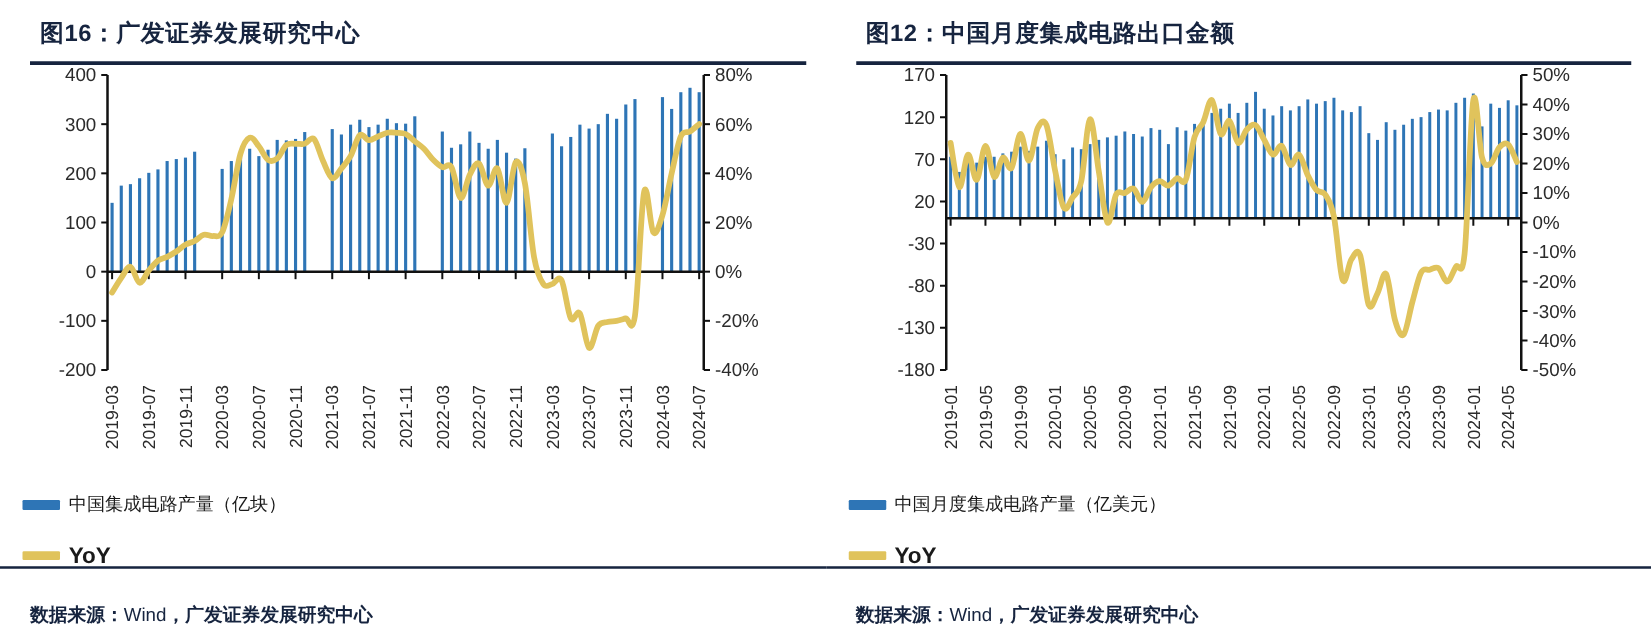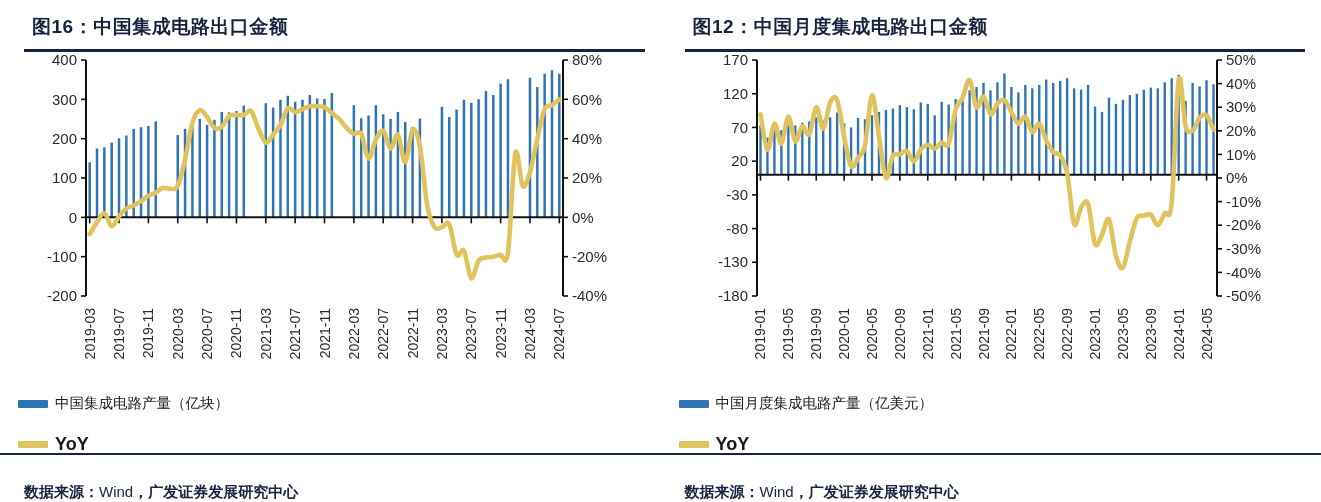--- a/index.html
+++ b/index.html
@@ -55,21 +55,21 @@
   .tick-lbl{font-size:15px;fill:#2b2b2b;}
   .xtick-lbl{font-size:14px;fill:#2b2b2b;}
 </style>
 </head>
 <body>
 
 <div class="page">
 
   <div class="panel left">
     <div class="fig-title">
-      <span class="num">图</span><span class="num">16</span><span>：</span><span>中国集成电路出口金额</span>
+      <span class="num">图</span><span class="num">16</span><span>：</span><span>广发证券发展研究中心</span>
     </div>
     <div class="rule-top"></div>
 
     <div class="chart-wrap">
       <svg class="chart" id="chart-0" viewBox="0 0 612 352">
           <g>
             <rect x="64.42" y="110.27" width="2.50" height="55.07" fill="#2E75B6"></rect>
             <rect x="71.76" y="96.50" width="2.50" height="68.83" fill="#2E75B6"></rect>
             <rect x="79.10" y="95.32" width="2.50" height="70.01" fill="#2E75B6"></rect>
             <rect x="86.44" y="90.60" width="2.50" height="74.73" fill="#2E75B6"></rect>

